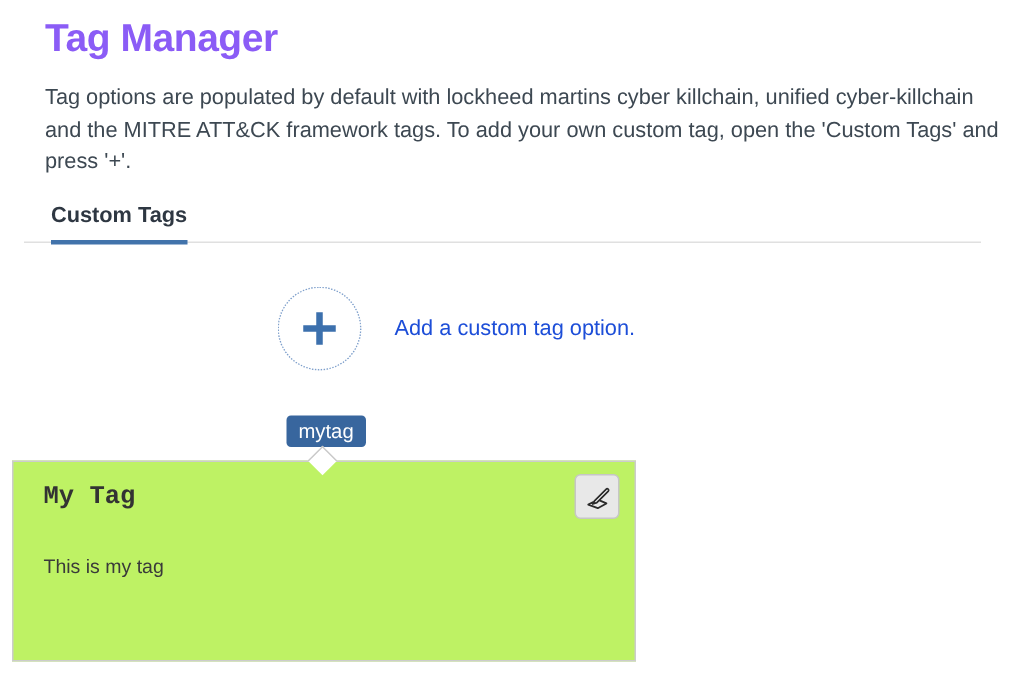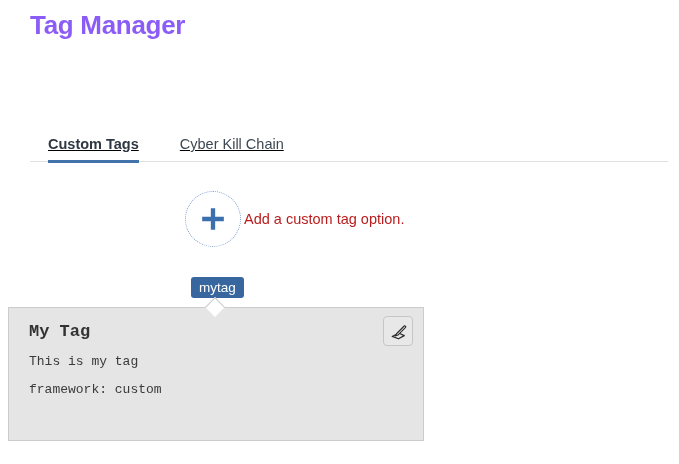--- a/index.html
+++ b/index.html
@@ -9,89 +9,88 @@
   }
   .page-title{
     position:absolute;left:30px;top:10px;margin:0;
     font-size:26px;font-weight:700;color:#8b5cf6;letter-spacing:-0.3px;
   }
   .page-desc{
     position:absolute;left:30px;top:55px;width:646px;margin:0;
     font-size:14.5px;line-height:21.5px;color:#3d4852;
   }
   .tab-bar{
-    position:absolute;left:30px;top:136px;width:638px;
+    position:absolute;left:16px;top:136px;width:638px;
     display:flex;align-items:center;padding-left:18px;box-sizing:border-box;
     border-bottom:1px solid #e0e0e0;
-    text-decoration:underline;
   }
   .tab{
     position:relative;margin-right:41px;padding-bottom:9px;
     font-size:14.5px;color:#3d4852;cursor:pointer;white-space:nowrap;
   }
   .tab.active{font-weight:700;color:#2e3742;}
   .tab.active::after{
     content:"";position:absolute;left:0;right:0;bottom:-2px;height:3px;
     background:#4273ab;
   }
   .add-row{
     position:absolute;left:185px;top:191px;
     display:flex;align-items:center;
   }
   .add-btn{
     width:56px;height:56px;border-radius:50%;
     border:1px dotted #7fa0cc;background:#fff;cursor:pointer;
     display:flex;align-items:center;justify-content:center;padding:0;
   }
-  .add-label{margin-left:3px;font-size:14.5px;color:#b91c1c;}
+  .add-label{margin-left:22px;font-size:14.5px;color:#1d4ed8;}
   .tag-badge{
     position:absolute;left:191px;top:277px;height:21px;min-width:48px;
     box-sizing:border-box;padding:0 8px;border:none;border-radius:3px;
     background:#38669e;color:#ffffff;font-size:13.5px;
     font-family:"Liberation Sans",sans-serif;cursor:pointer;
     display:flex;align-items:center;justify-content:center;z-index:2;
   }
   .popover{
     position:absolute;left:8px;top:307px;width:416px;height:134px;
-    box-sizing:border-box;border:1px solid #cccccc;background:#e5e5e5;z-index:1;
+    box-sizing:border-box;border:1px solid #cccccc;background:#bef264;z-index:1;
   }
   .popover-caret{
     position:absolute;left:208px;top:300px;width:13px;height:13px;
     background:#fff;border-top:1px solid #c9c9c9;border-left:1px solid #c9c9c9;
     transform:rotate(45deg);z-index:3;
   }
   .popover-title{
     margin:14px 0 0 20px;font-family:"Liberation Mono","DejaVu Sans Mono",monospace;
     font-size:17px;font-weight:700;color:#333333;
   }
   .popover-line{
-    margin:13px 0 0 20px;font-family:Liberation Mono, monospace;
+    margin:29px 0 0 20px;font-family:Liberation Sans, sans-serif;
     font-size:13px;color:#3a3a3a;
   }
   .tag-link{
     color:#0000ee;text-decoration:underline;cursor:pointer;
     font-family:inherit;font-size:inherit;
   }
   .edit-btn{
     position:absolute;top:8px;right:10px;width:30px;height:30px;
     background:#e8e8e8;border:1px solid #c6c6c6;border-radius:4px;
     cursor:pointer;display:flex;align-items:center;justify-content:center;padding:0;
   }
 </style>
 </head>
 <body>
 
 <div class="page">
 
   <h1 class="page-title">Tag Manager</h1>
 
+  <p class="page-desc">Tag options are populated by default with lockheed martins cyber killchain, unified cyber-killchain and the MITRE ATT&amp;CK framework tags. To add your own custom tag, open the 'Custom Tags' and press '+'.</p>
 
   <div class="tab-bar">
     <div class="tab active">Custom Tags</div>
-    <div class="tab">Cyber Kill Chain</div>
   </div>
 
   <div class="add-row">
     <button class="add-btn">
       <span style="display:flex;">
         <svg width="26" height="26" viewBox="0 0 24 24">
           <path d="M10 2h4v8h8v4h-8v8h-4v-8H2v-4h8z" fill="#3c70ad"></path>
         </svg>
       </span>
     </button>
@@ -106,16 +105,15 @@
     <button class="edit-btn">
       <span style="display:flex;">
         <svg width="19" height="19" viewBox="0 0 24 24">
           <path d="M9.5 14.8 L19.2 5.1 c0.9 -0.9 2.6 0.7 1.7 1.7 L11.2 16.5 l-3.4 1.2 1.7 -2.9 z" fill="#ffffff" stroke="#2b2b2b" stroke-width="1.5" stroke-linejoin="round"></path>
           <path d="M13.5 14.6 l5.8 2.6 -7.3 4 -8 -3 4.6 -2.3" fill="none" stroke="#2b2b2b" stroke-width="1.5" stroke-linejoin="round"></path>
         </svg>
       </span>
     </button>
     <h2 class="popover-title">My Tag</h2>
     <p class="popover-line">This is my tag</p>
-    <p class="popover-line">framework: custom</p>
   </div>
 
 </div>
 
 </body></html>

